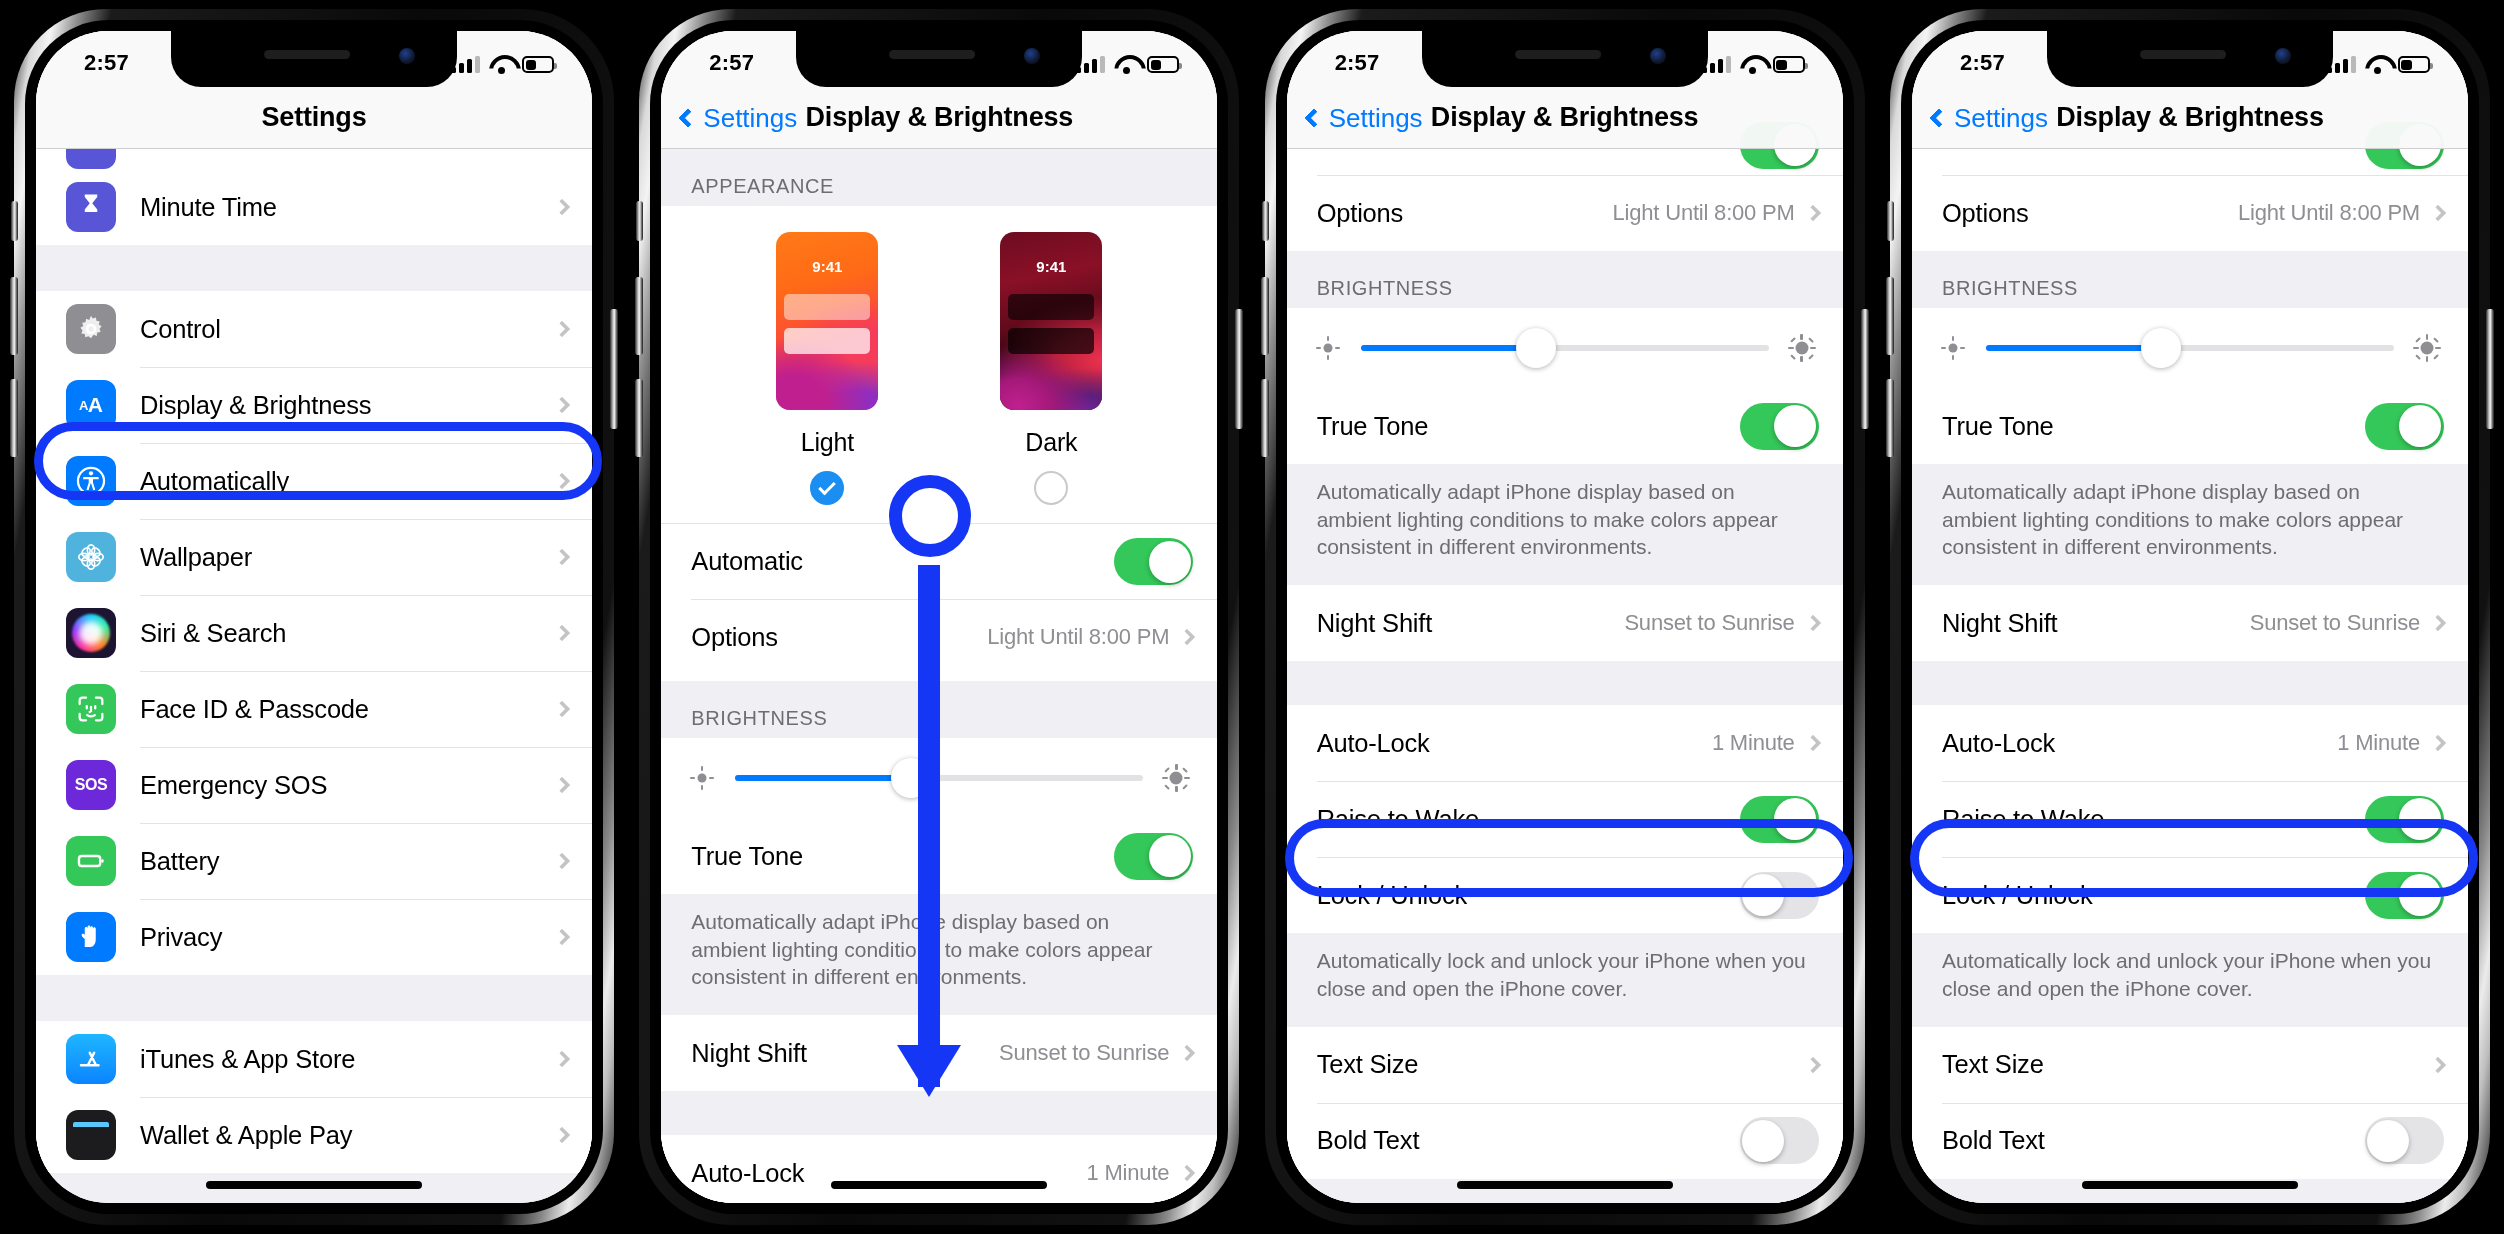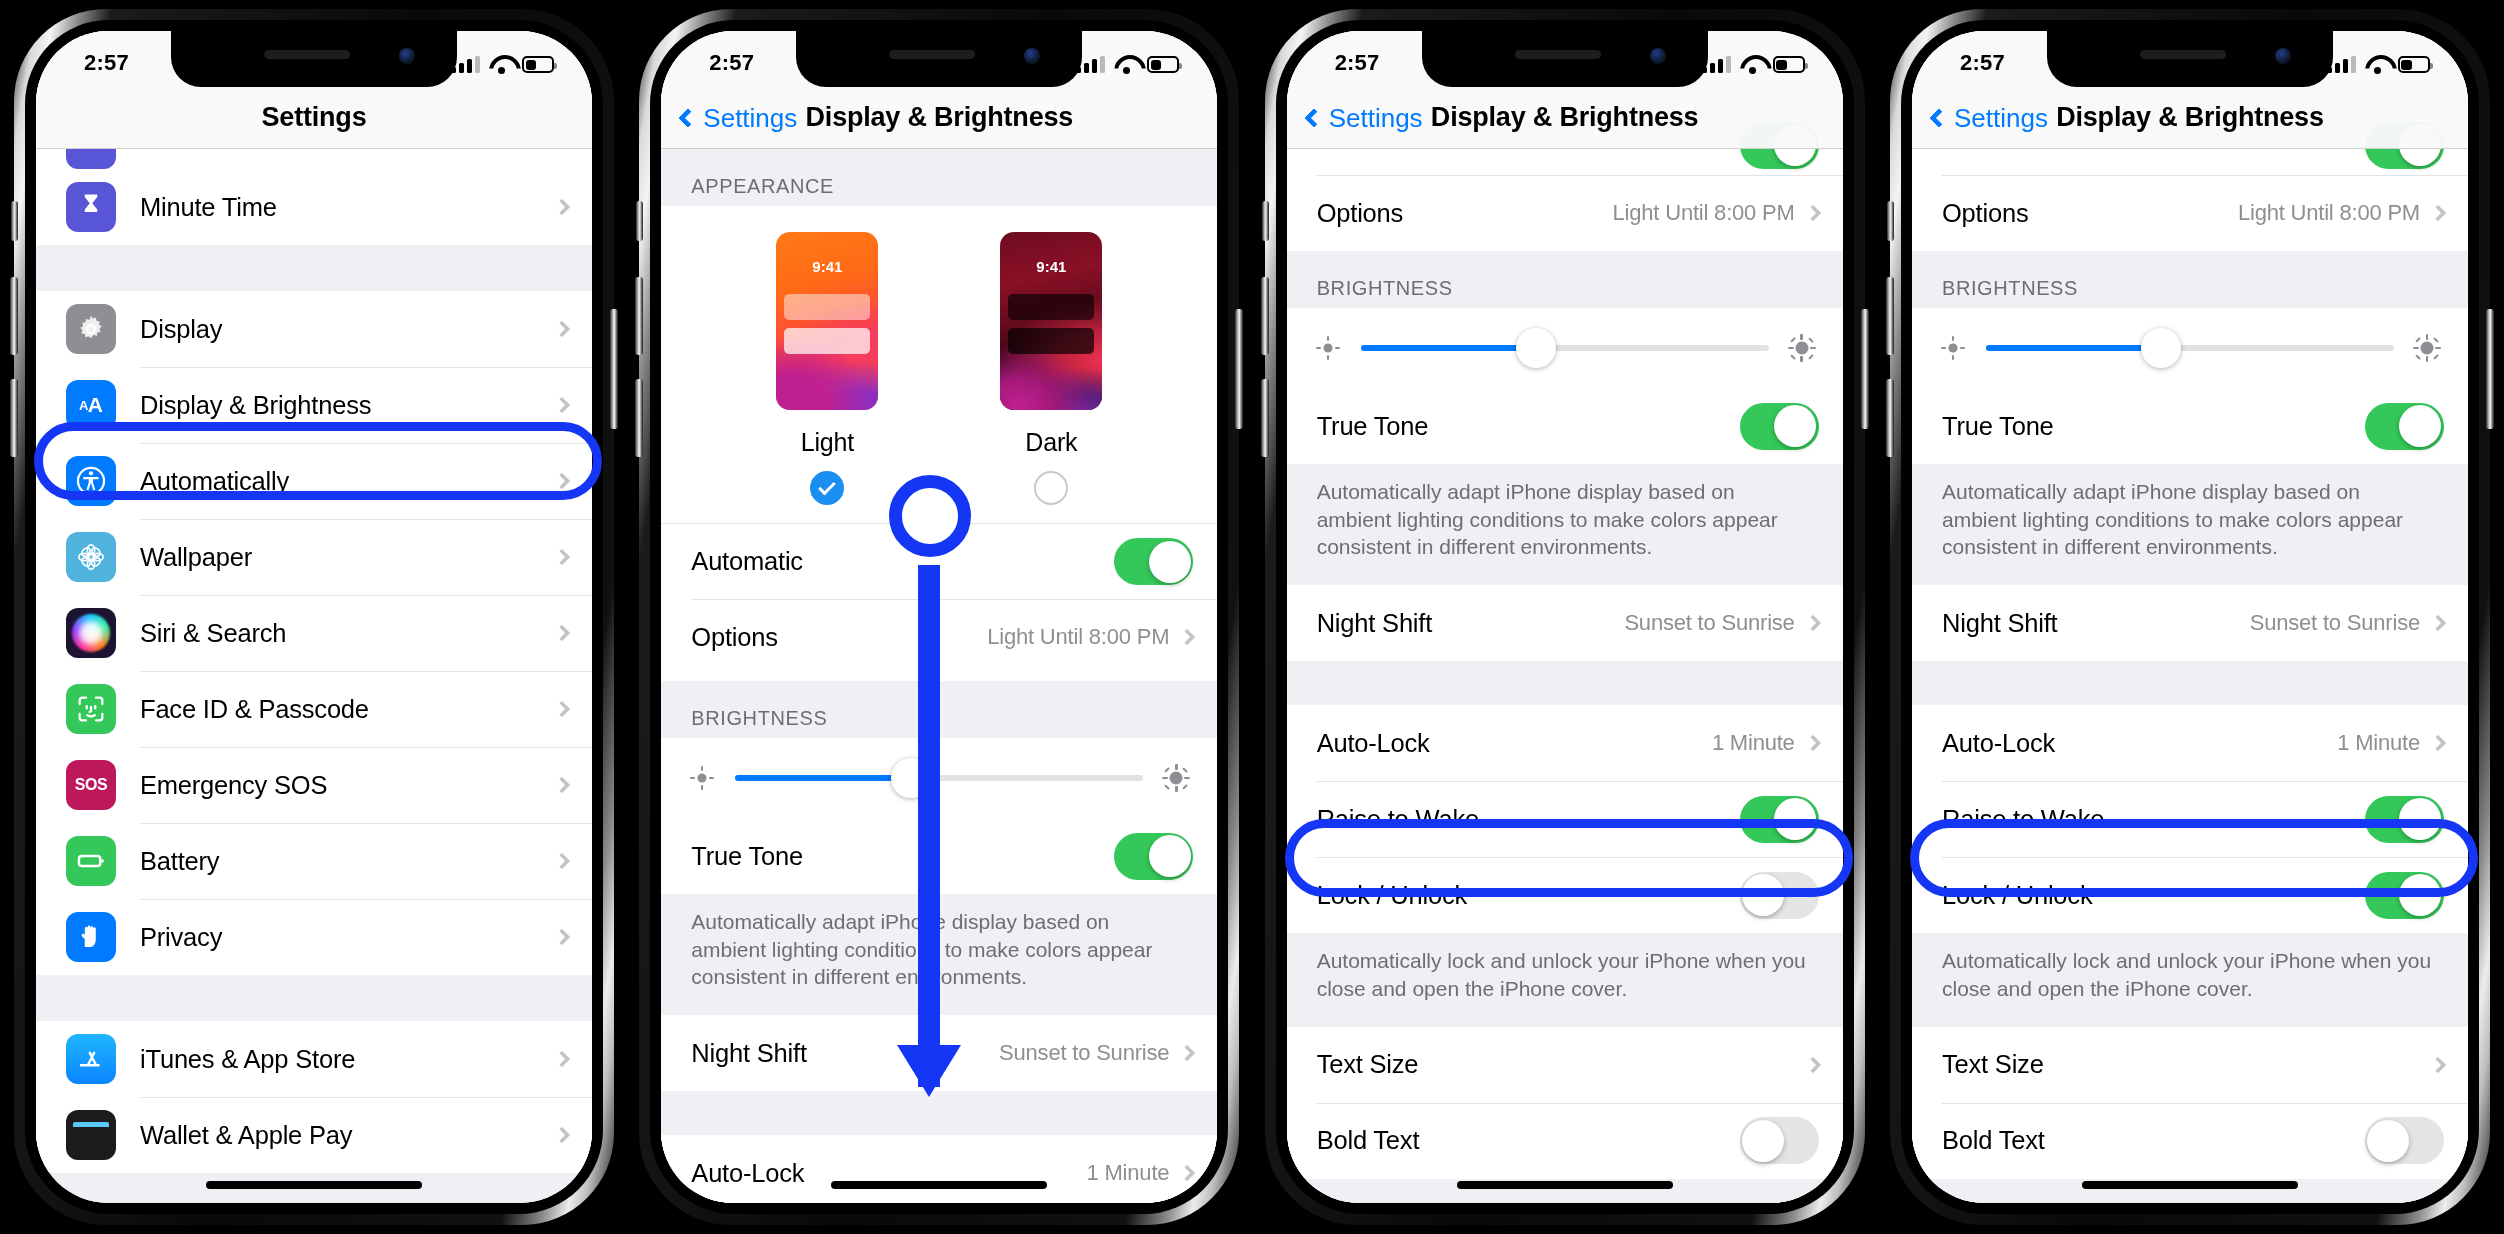--- a/index.html
+++ b/index.html
@@ -273,21 +273,21 @@
           <div class="gap" style="height:46px"></div>
 
           <div class="group">
             <div class="row with-icon">
               <div class="appicon" style="background:#8e8e93">
                 <svg width="32" height="32" viewBox="0 0 24 24">
                     <path fill="#fff" d="M12 8a4 4 0 100 8 4 4 0 000-8zm0 6a2 2 0 110-4 2 2 0 010 4z"></path>
                     <path fill="#fff" d="M12 2l1.3 2.2 2.4-.8.4 2.5 2.5.4-.8 2.4L20 10l-1.6 1.9.8 2.4-2.5.4-.4 2.5-2.4-.8L12 19l-1.9-1.6-2.4.8-.4-2.5-2.5-.4.8-2.4L4 11l2.2-1.3-.8-2.4 2.5-.4.4-2.5 2.4.8z" opacity=".85"></path>
                   </svg>
               </div>
-              <span class="row-label">Display</span>
+              <span class="row-label">Control</span>
               <span class="chev"></span>
             </div>
             <div class="row with-icon">
               <div class="appicon" style="background:#007aff">
                 <span style="font-size:13px;font-weight:bold;letter-spacing:-.5px">A</span>
                   <span style="font-size:21px;font-weight:bold">A</span>
               </div>
               <span class="row-label">Display &amp; Brightness</span>
               <span class="chev"></span>
             </div>
@@ -333,21 +333,21 @@
               <div class="appicon" style="background:#34c759">
                 <svg width="34" height="34" viewBox="0 0 24 24" fill="none" stroke="#fff" stroke-width="1.6" stroke-linecap="round">
                   <path d="M4 8.5V6a2 2 0 012-2h2.5M15.5 4H18a2 2 0 012 2v2.5M20 15.5V18a2 2 0 01-2 2h-2.5M8.5 20H6a2 2 0 01-2-2v-2.5"></path>
                   <path d="M9 10v1.6M15 10v1.6M12 10.5v3l-1 .6M9.3 16.3c1.7 1.2 3.7 1.2 5.4 0"></path>
                 </svg>
               </div>
               <span class="row-label">Face ID &amp; Passcode</span>
               <span class="chev"></span>
             </div>
             <div class="row with-icon">
-              <div class="appicon" style="background:#be185d">
+              <div class="appicon" style="background:#6d28d9">
                 <span style="font-size:16px;font-weight:bold;letter-spacing:-.4px">SOS</span>
               </div>
               <span class="row-label">Emergency SOS</span>
               <span class="chev"></span>
             </div>
             <div class="row with-icon">
               <div class="appicon" style="background:#34c759">
                 <svg width="34" height="34" viewBox="0 0 24 24">
                     <rect x="3.5" y="8.5" width="15" height="7" rx="2" fill="none" stroke="#fff" stroke-width="1.7"></rect>
                     <rect x="19.3" y="10.7" width="1.6" height="2.6" rx=".8" fill="#fff"></rect>

